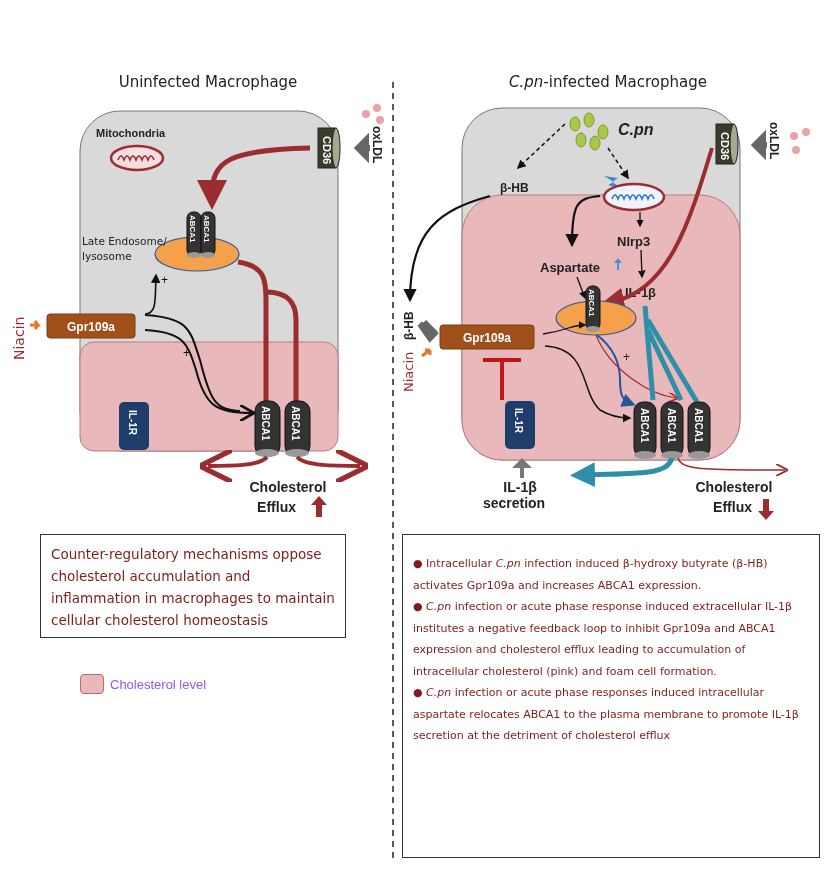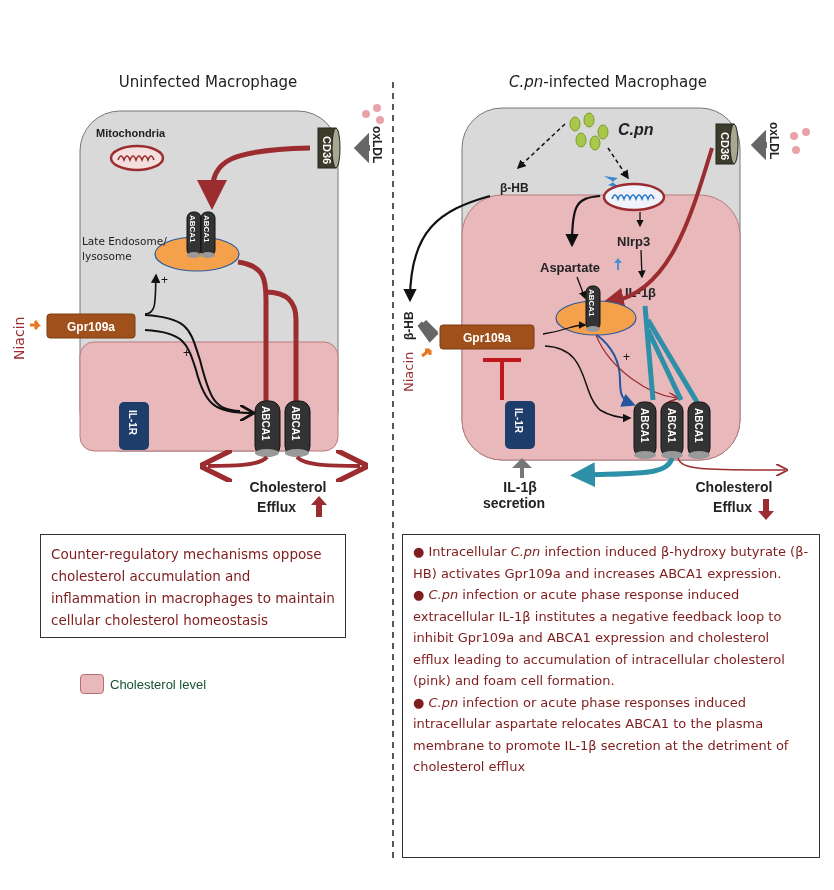--- a/index.html
+++ b/index.html
@@ -4,22 +4,22 @@
 <style>
   html,body{margin:0;padding:0;background:#fff;}
   body{width:834px;height:890px;position:relative;overflow:hidden;font-family:"Liberation Sans",sans-serif;}
   svg{position:absolute;left:0;top:0;}
   .title{font-family:"DejaVu Sans",sans-serif;font-size:15px;fill:#222;}
   .lbl{font-family:"Liberation Sans",sans-serif;font-weight:bold;fill:#222;}
   .wlbl{font-family:"Liberation Sans",sans-serif;font-weight:bold;fill:#fff;}
   .box{position:absolute;border:1.5px solid #333;background:#fff;color:#7f1d1d;font-family:"DejaVu Sans",sans-serif;box-sizing:border-box;}
   .box p{margin:0;}
   #box-left{left:40px;top:534px;width:306px;height:104px;padding:8px 10px;font-size:13.5px;line-height:22px;}
-  #box-right{left:402px;top:534px;width:418px;height:324px;padding:6px 10px;font-size:13px;line-height:21.5px;}
-  .legend{position:absolute;left:80px;top:674px;display:flex;align-items:center;gap:6px;font-size:13px;color:#14532d;}
+  #box-right{left:402px;top:534px;width:418px;height:324px;padding:18px 10px;font-size:11px;line-height:21.5px;}
+  .legend{position:absolute;left:80px;top:674px;display:flex;align-items:center;gap:6px;font-size:13px;color:#8b5cf6;}
   .legend .sw{width:22px;height:18px;background:#e8b8bb;border:1px solid #b76d72;border-radius:4px;}
 </style>
 </head>
 <body>
 
 <svg width="834" height="890" viewBox="0 0 834 890">
   <defs>
     <marker id="mRed" markerWidth="6" markerHeight="6" refX="3" refY="3" orient="auto">
         <path d="M0,0 L6,3 L0,6 z" fill="#9b2d30"></path>
       </marker>

